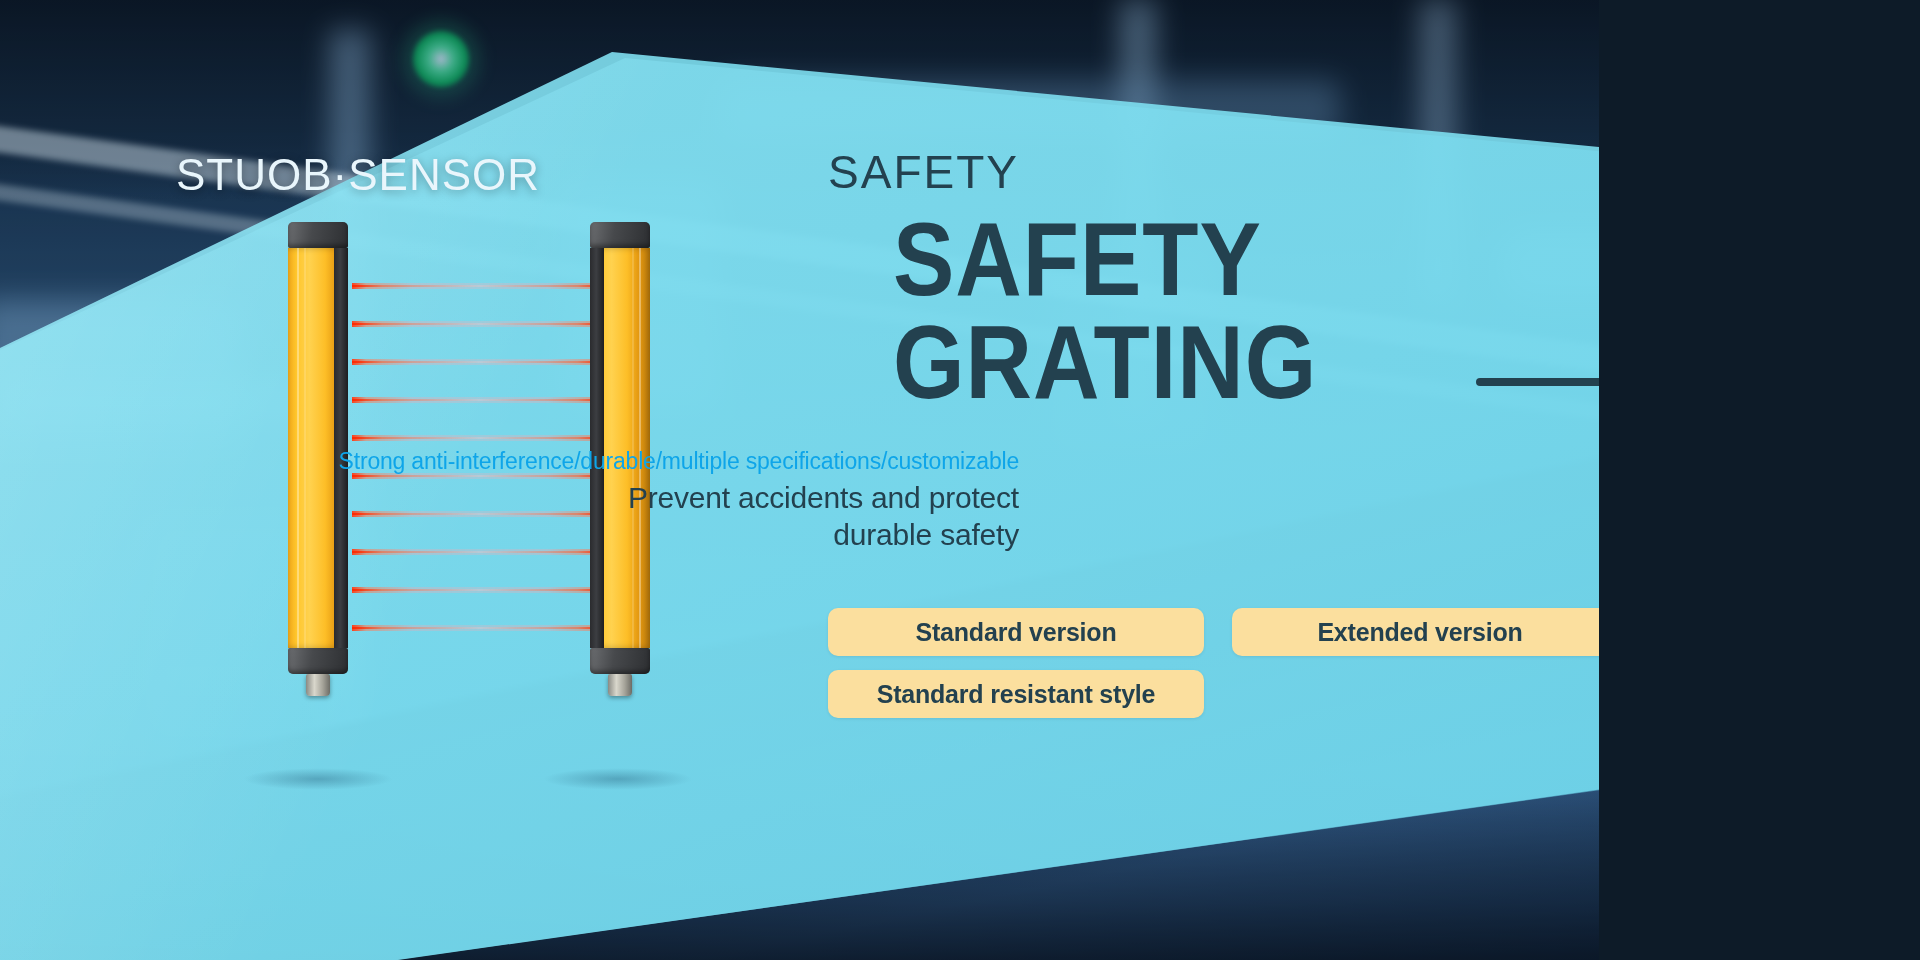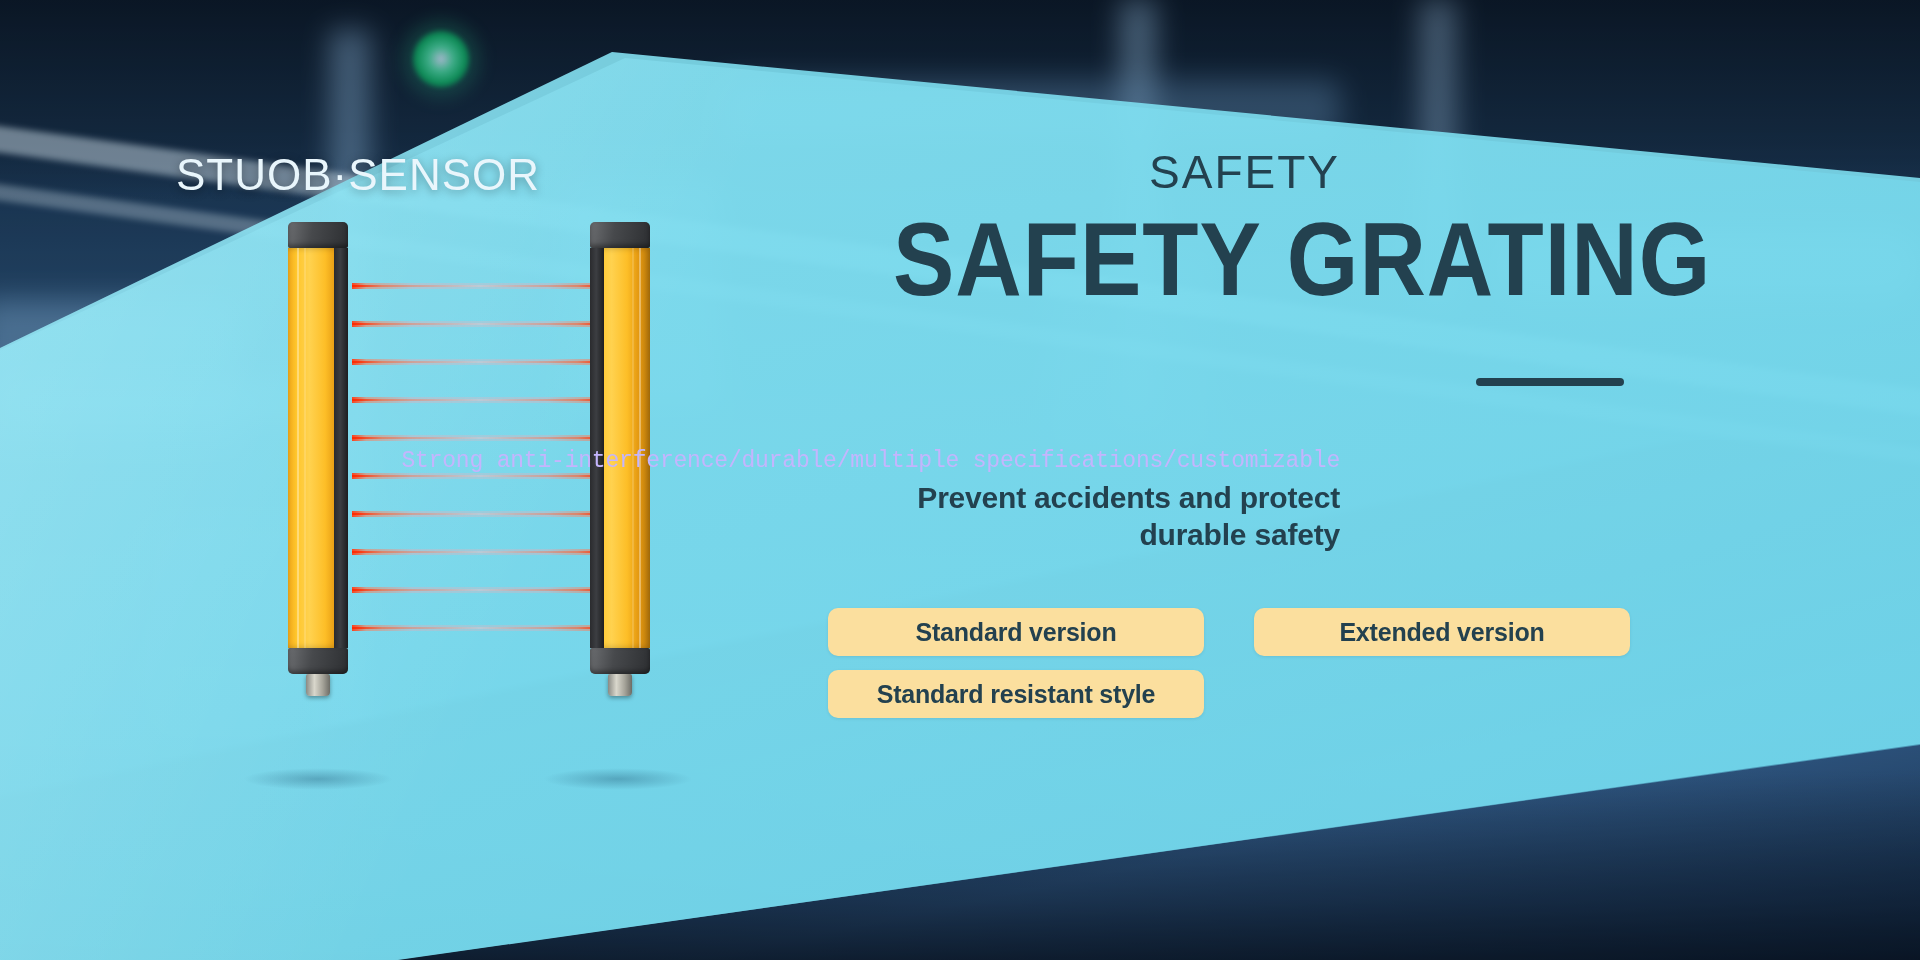--- a/index.html
+++ b/index.html
@@ -3,21 +3,21 @@
 <meta charset="utf-8">
 <style>
   * { margin:0; padding:0; box-sizing:border-box; }
   html,body { width:1920px; height:960px; overflow:hidden; }
   body {
     font-family:"Liberation Sans", sans-serif;
     background:#0d1b28;
     position:relative;
   }
 
-  #stage { position:absolute; inset:0; width:1920px; height:960px; overflow:hidden; }
+  #stage { position:absolute; inset:0; width:1599px; height:960px; overflow:hidden; }
 
   
   .photo { position:absolute; inset:0; }
 
   .photo-base{
     position:absolute; inset:0;
     background:
       linear-gradient(180deg, #16293c 0%, #24445f 18%, #3f6b8d 45%, #52809f 70%, #2e506c 100%);
   }
   .ph-dark-top{
@@ -157,32 +157,32 @@
     font-size:92px; font-weight:700; letter-spacing:1px;
     color:#23414f; line-height:1;
     transform:scaleY(1.12); transform-origin:left top;
   }
   .divider{
     position:absolute; left:1476px; top:378px;
     width:148px; height:8px; border-radius:4px; background:#23414f;
   }
   .tagline{
     position:absolute; right:580px; top:448px;
-    font-size:23px; color:#c4b5fd; letter-spacing:-.2px;
-    text-align:right; white-space:nowrap;font-family:Liberation Mono, monospace;
+    font-size:23px; color:#0ea5e9; letter-spacing:-.2px;
+    text-align:right; white-space:nowrap;
   }
   .headline{
     position:absolute; right:580px; top:480px;
-    font-size:30px; font-weight:700; color:#23414f;
+    font-size:30px; font-weight:400; color:#23414f;
     text-align:right; line-height:1.22; letter-spacing:-.2px;
   }
 
   .badges{
     position:absolute; left:828px; top:608px;
-    display:grid; grid-template-columns:376px 376px; gap:14px 50px;
+    display:grid; grid-template-columns:376px 376px; gap:14px 28px;
   }
   .badge{
     background:#fbdf9e; border-radius:10px;
     height:48px; display:flex; align-items:center; justify-content:center;
     font-size:25px; font-weight:700; color:#23414f; letter-spacing:-.2px;
     box-shadow:0 1px 3px rgba(30,70,90,.12);
     white-space:nowrap;
   }
 
   

